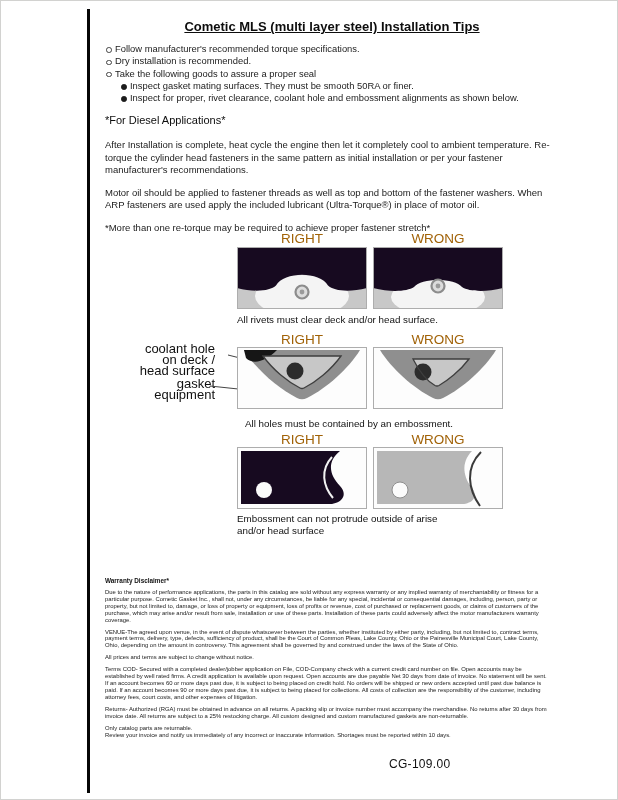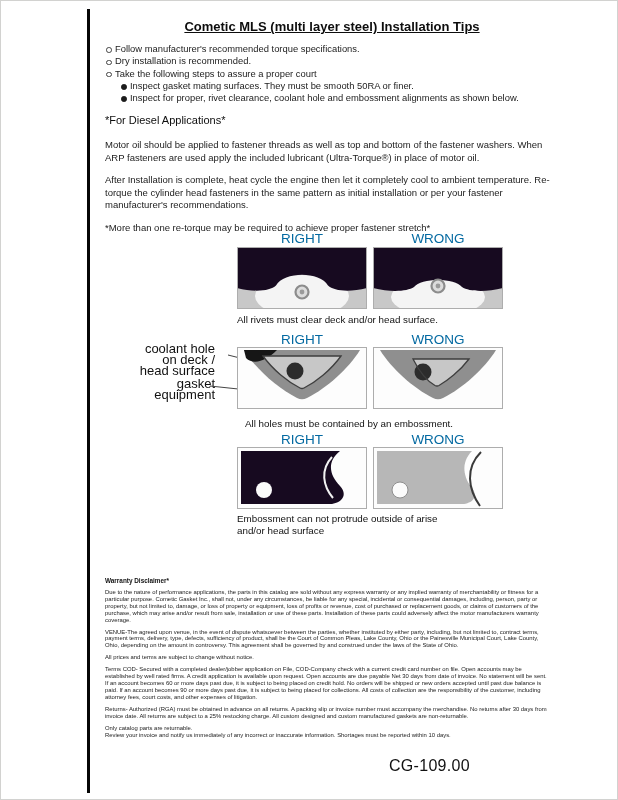--- a/index.html
+++ b/index.html
@@ -13,53 +13,53 @@
   .tip { position:relative; padding-left:10px; font-size:9.4px; line-height:12.3px; color:#222; }
   .tip::before { content:""; position:absolute; left:1px; top:4.3px; width:3.6px; height:3.6px; border:1px solid #444; border-radius:50%; background:#fff; }
   .tip.sub { margin-left:15px; }
   .tip.sub::before { background:#1c1c1c; border-color:#1c1c1c; }
 
   .diesel { position:absolute; left:104px; top:113px; width:454px; }
   .diesel h2 { font-size:11px; font-weight:normal; margin-bottom:13px; color:#0d0d0d; }
   .diesel p { font-size:9.5px; line-height:12.6px; margin-bottom:10px; color:#222; }
 
   .diagrams { position:absolute; left:0; top:228px; width:618px; height:324px; }
-  .dlabel { position:absolute; width:130px; text-align:center; font-size:13.5px; color:#0369a1; }
+  .dlabel { position:absolute; width:130px; text-align:center; font-size:13.5px; color:#a16207; }
   .dimg { position:absolute; width:130px; height:62px; }
   .dimg svg { display:block; width:130px; height:62px; }
   .dcap { position:absolute; font-size:9.8px; line-height:12px; color:#111; }
   .callout { position:absolute; font-size:13px; line-height:11px; color:#111;text-align:right; }
   .lines { position:absolute; left:205px; top:112px; width:130px; height:70px; }
 
   .disc { position:absolute; left:104px; top:576px; width:442px; color:#222; }
   .disc .disc-h { font-size:6.4px; font-weight:bold; margin-bottom:5px; color:#111; }
   .disc p { font-size:5.9px; line-height:6.9px; margin-bottom:5px; }
   .disc p.tight { margin-bottom:1px; }
 
-  .footer { position:absolute; left:388px; top:756px; font-size:16px; letter-spacing:0.3px; color:#111; }
+  .footer { position:absolute; left:388px; top:756px; font-size:12px; letter-spacing:0.3px; color:#111; }
 </style>
 </head>
 <body>
 
 <div class="page">
   <div class="left-rule"></div>
 
   <div class="head">
     <div class="title">Cometic MLS (multi layer steel) Installation Tips</div>
     <div class="tip">Follow manufacturer's recommended torque specifications.</div>
     <div class="tip">Dry installation is recommended.</div>
-    <div class="tip">Take the following steps to assure a proper court</div>
+    <div class="tip">Take the following goods to assure a proper seal</div>
     <div class="tip sub">Inspect gasket mating surfaces.  They must be smooth 50RA or finer.</div>
     <div class="tip sub">Inspect for proper, rivet clearance, coolant hole and embossment alignments as shown below.</div>
   </div>
 
   <div class="diesel">
     <h2>*For Diesel Applications*</h2>
+    <p>After Installation is complete, heat cycle the engine then let it completely cool to ambient temperature. Re-torque the cylinder head fasteners in the same pattern as initial installation or per your fastener manufacturer's recommendations.</p>
     <p>Motor oil should be applied to fastener threads as well as top and bottom of the fastener washers. When ARP fasteners are used apply the included lubricant (Ultra-Torque®) in place of motor oil.</p>
-    <p>After Installation is complete, heat cycle the engine then let it completely cool to ambient temperature. Re-torque the cylinder head fasteners in the same pattern as initial installation or per your fastener manufacturer's recommendations.</p>
     <p>*More than one re-torque may be required to achieve proper fastener stretch*</p>
   </div>
 
   <div class="diagrams">
 
     <div class="dlabel" style="left:236px; top:2px;">RIGHT</div>
     <div class="dlabel" style="left:372px; top:2px;">WRONG</div>
     <div class="dimg" style="left:236px; top:18px;">
       <svg viewBox="0 0 130 62">
         <rect width="130" height="62" fill="#c8c8c8"></rect>

